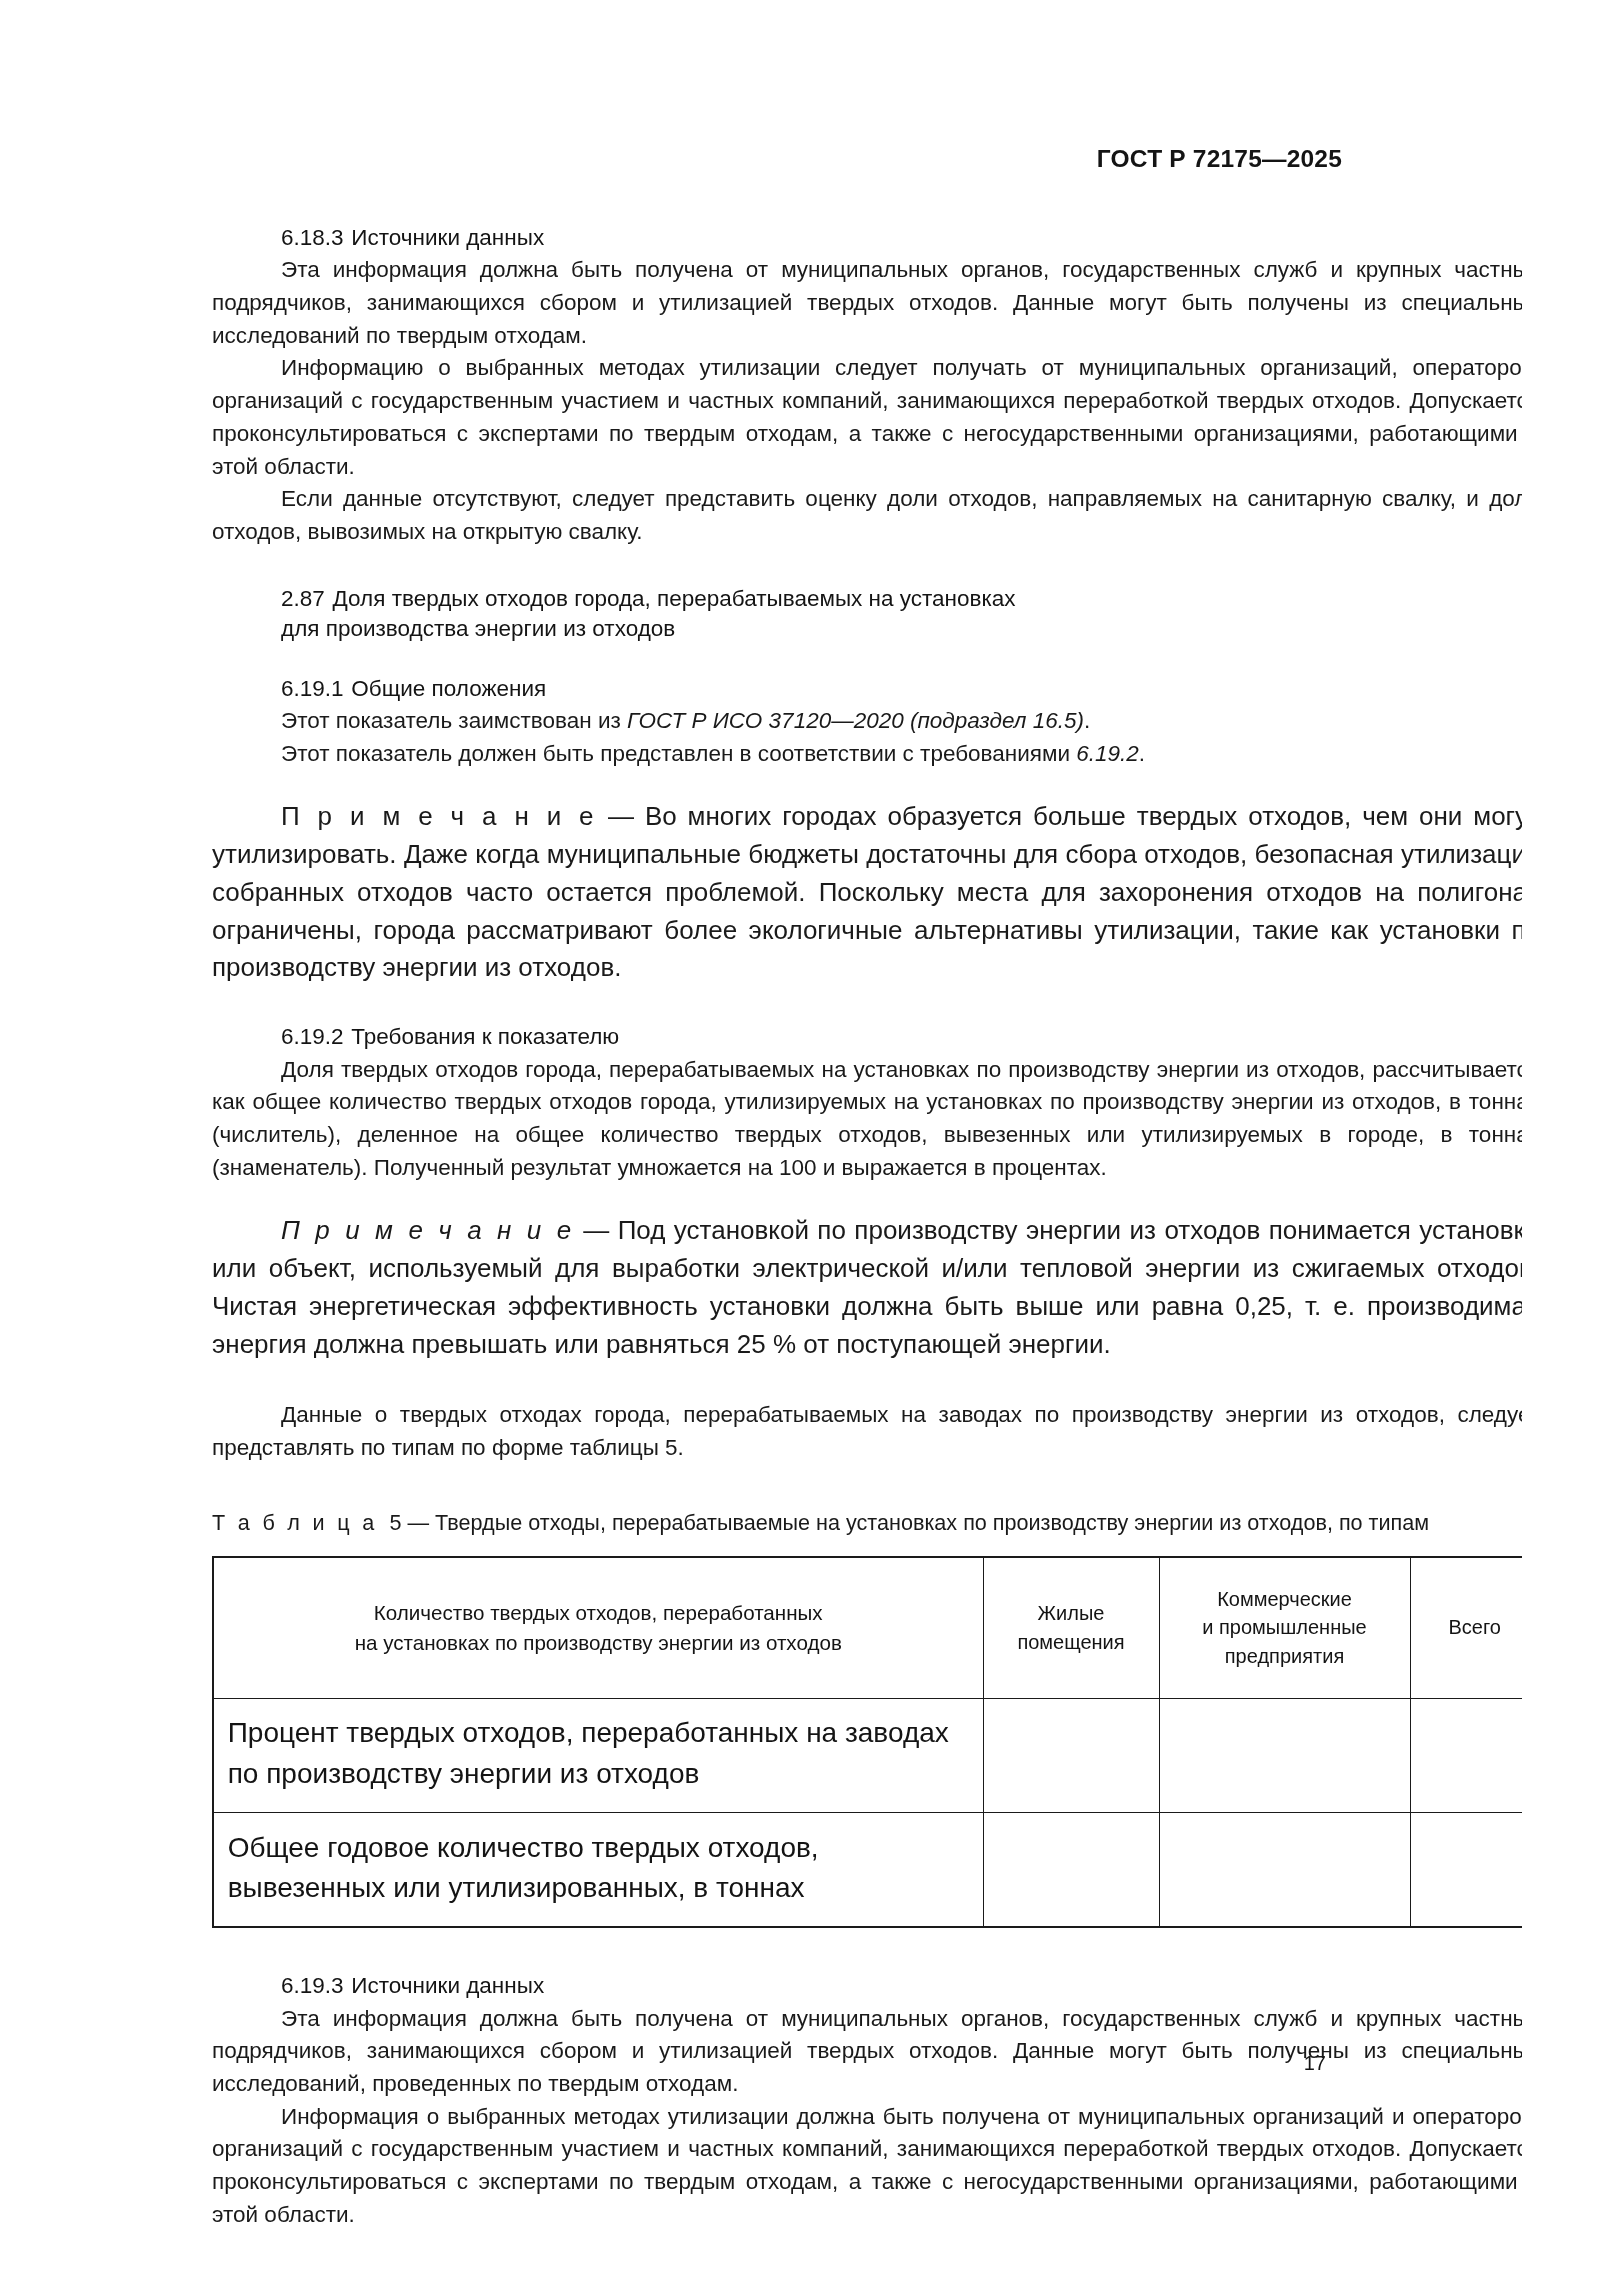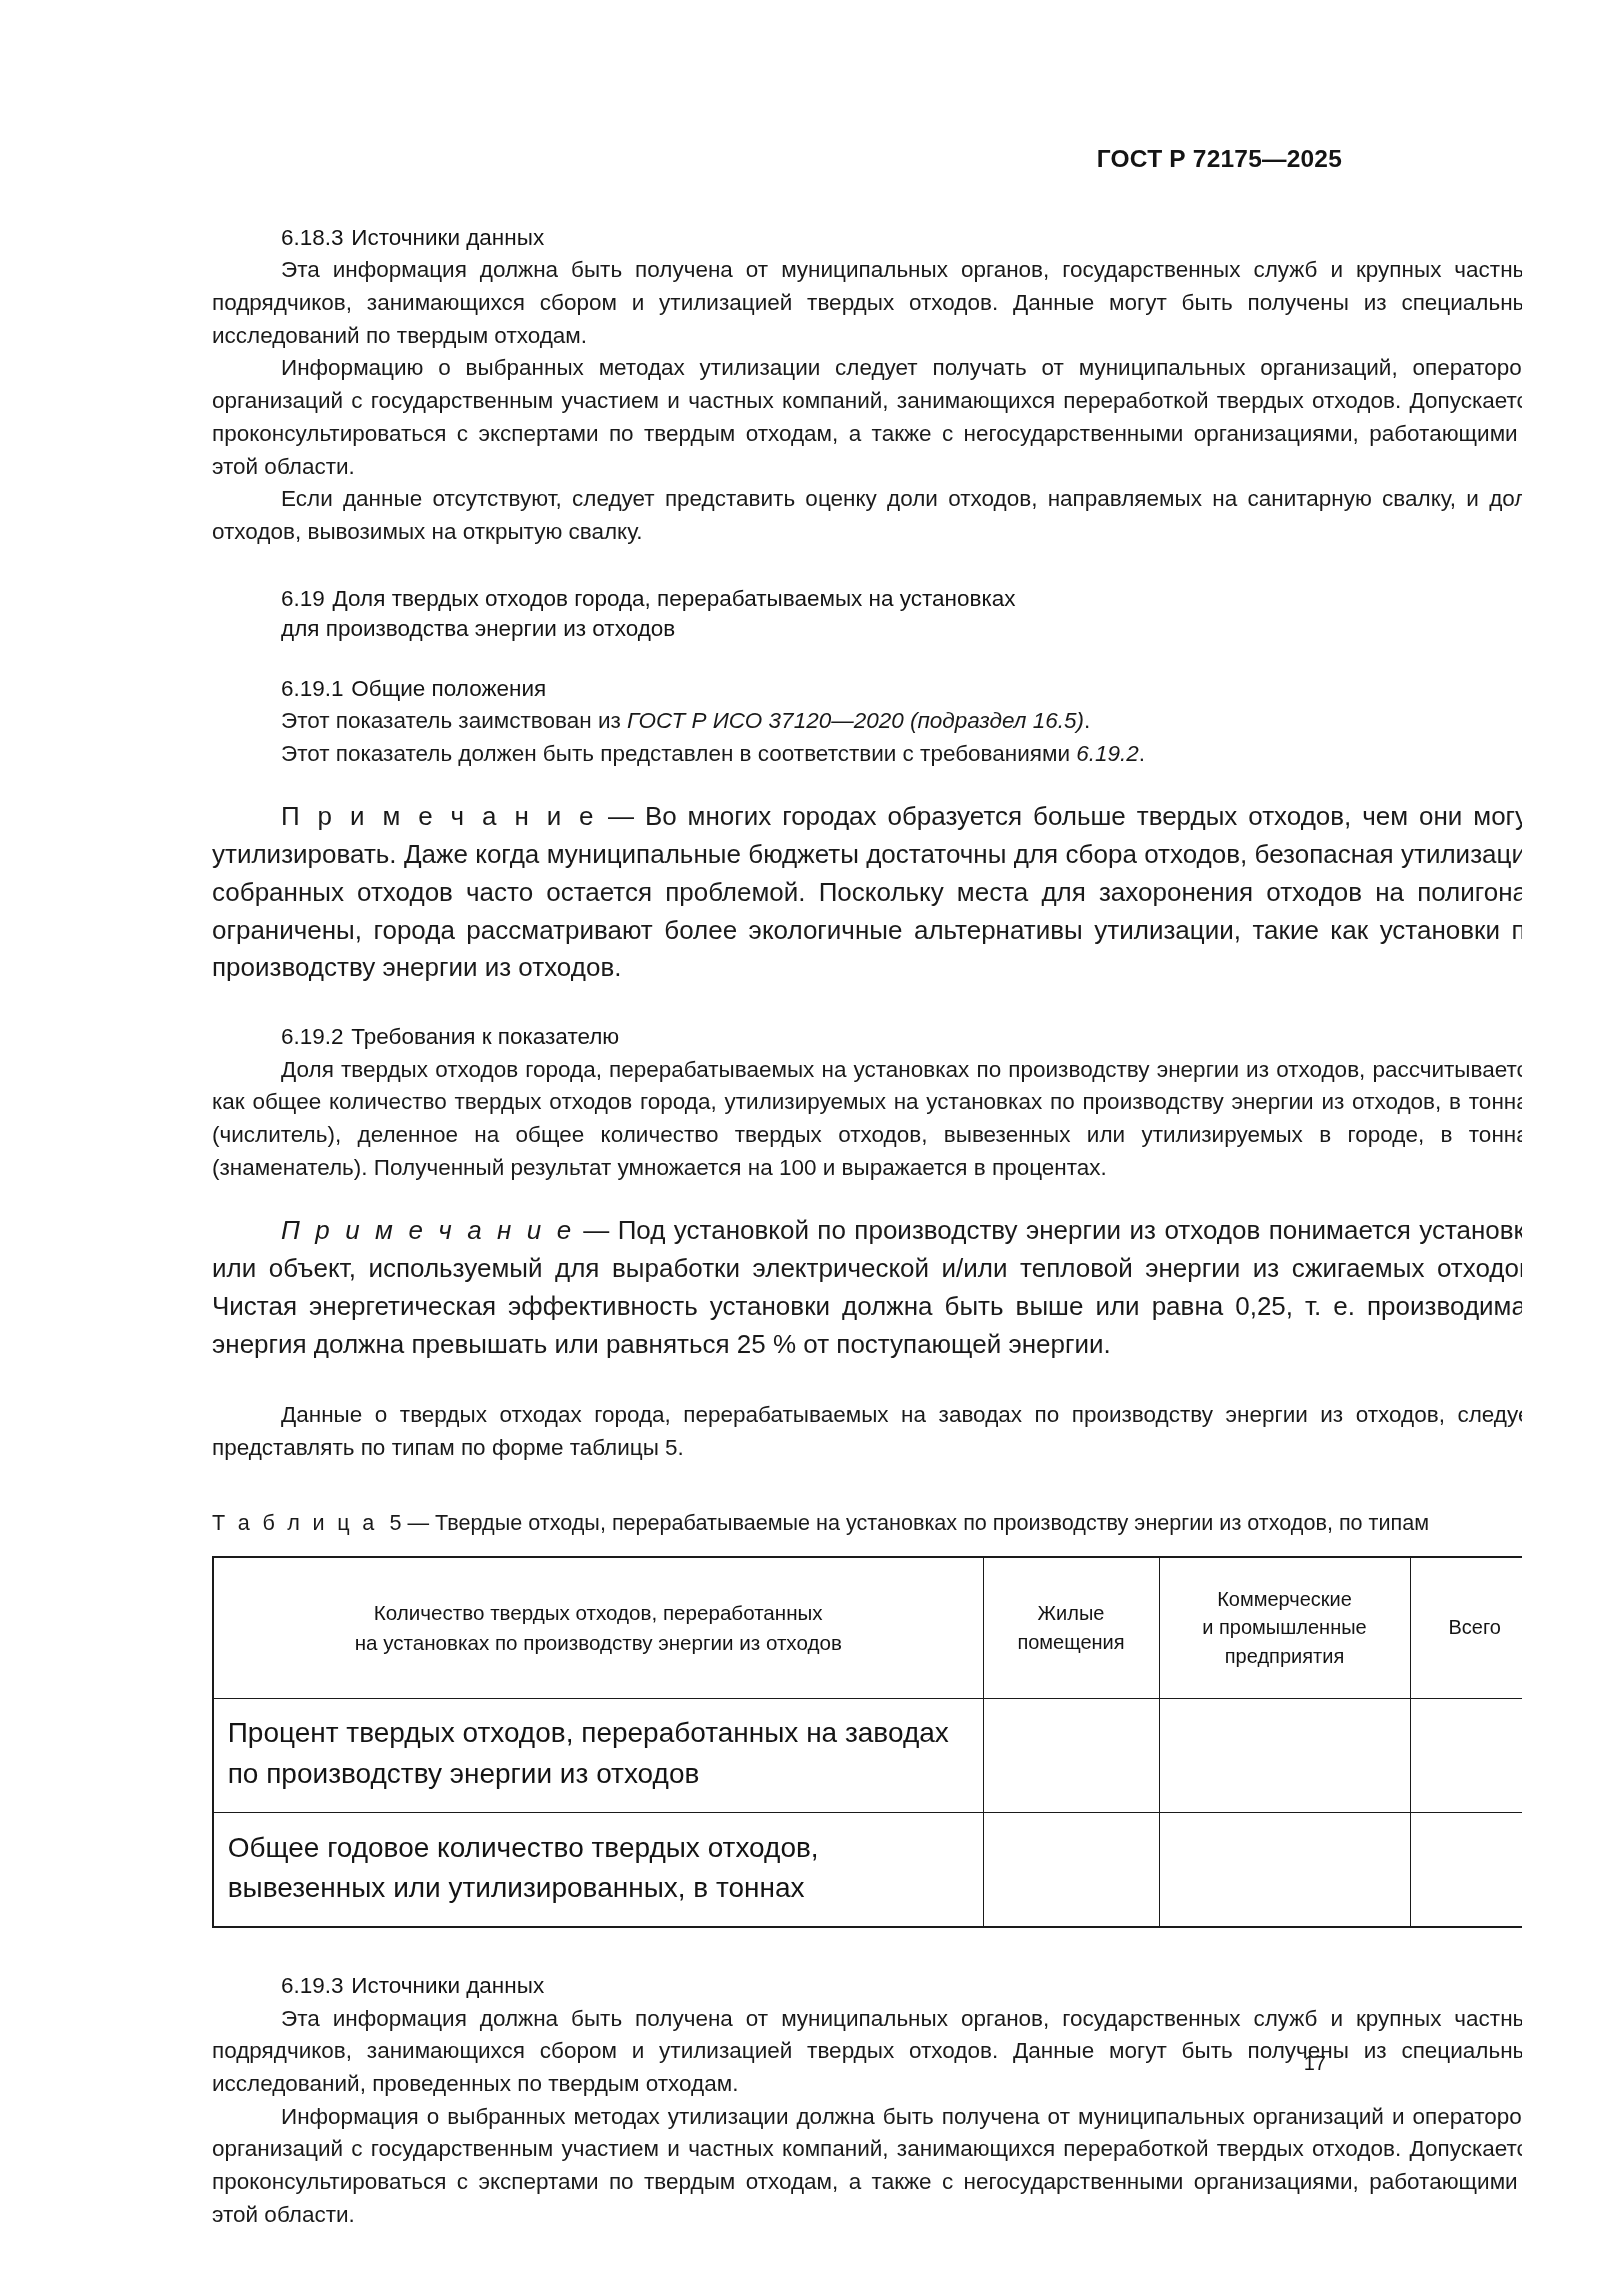--- a/index.html
+++ b/index.html
@@ -164,21 +164,21 @@
   <div class="content">
 
     <h3 class="sec-head"><span>6.18.3</span><span class="num-gap"></span><span>Источники данных</span></h3>
 
     <p class="body">Эта информация должна быть получена от муниципальных органов, государственных служб и крупных частных подрядчиков, занимающихся сбором и утилизацией твердых отходов. Данные могут быть получены из специальных исследований по твердым отходам.</p>
     <p class="body">Информацию о выбранных методах утилизации следует получать от муниципальных организаций, операторов, организаций с государственным участием и частных компаний, занимающихся переработкой твердых отходов. Допускается проконсультироваться с экспертами по твердым отходам, а также с негосударственными организациями, работающими в этой области.</p>
     <p class="body">Если данные отсутствуют, следует представить оценку доли отходов, направляемых на санитарную свалку, и доли отходов, вывозимых на открытую свалку.</p>
 
     <div class="sp-3"></div>
 
-    <h3 class="sec-head two-line"><span>6.19</span><span class="num-gap"></span><span>Доля твердых отходов города, перерабатываемых на установках</span><br><span style="padding-left:0">для производства энергии из отходов</span></h3>
+    <h3 class="sec-head two-line"><span>2.87</span><span class="num-gap"></span><span>Доля твердых отходов города, перерабатываемых на установках</span><br><span style="padding-left:0">для производства энергии из отходов</span></h3>
 
     <div class="sp-2"></div>
 
     <h3 class="sec-head"><span>6.19.1</span><span class="num-gap"></span><span>Общие положения</span></h3>
 
     <p class="body last-line-left"><span>Этот показатель заимствован из </span><span class="it">ГОСТ Р ИСО 37120—2020 (подраздел 16.5)</span><span>.</span></p>
 
     <p class="body last-line-left"><span>Этот показатель должен быть представлен в соответствии с требованиями </span><span class="it">6.19.2</span><span>.</span></p>
 
     <div class="sp-2"></div>

